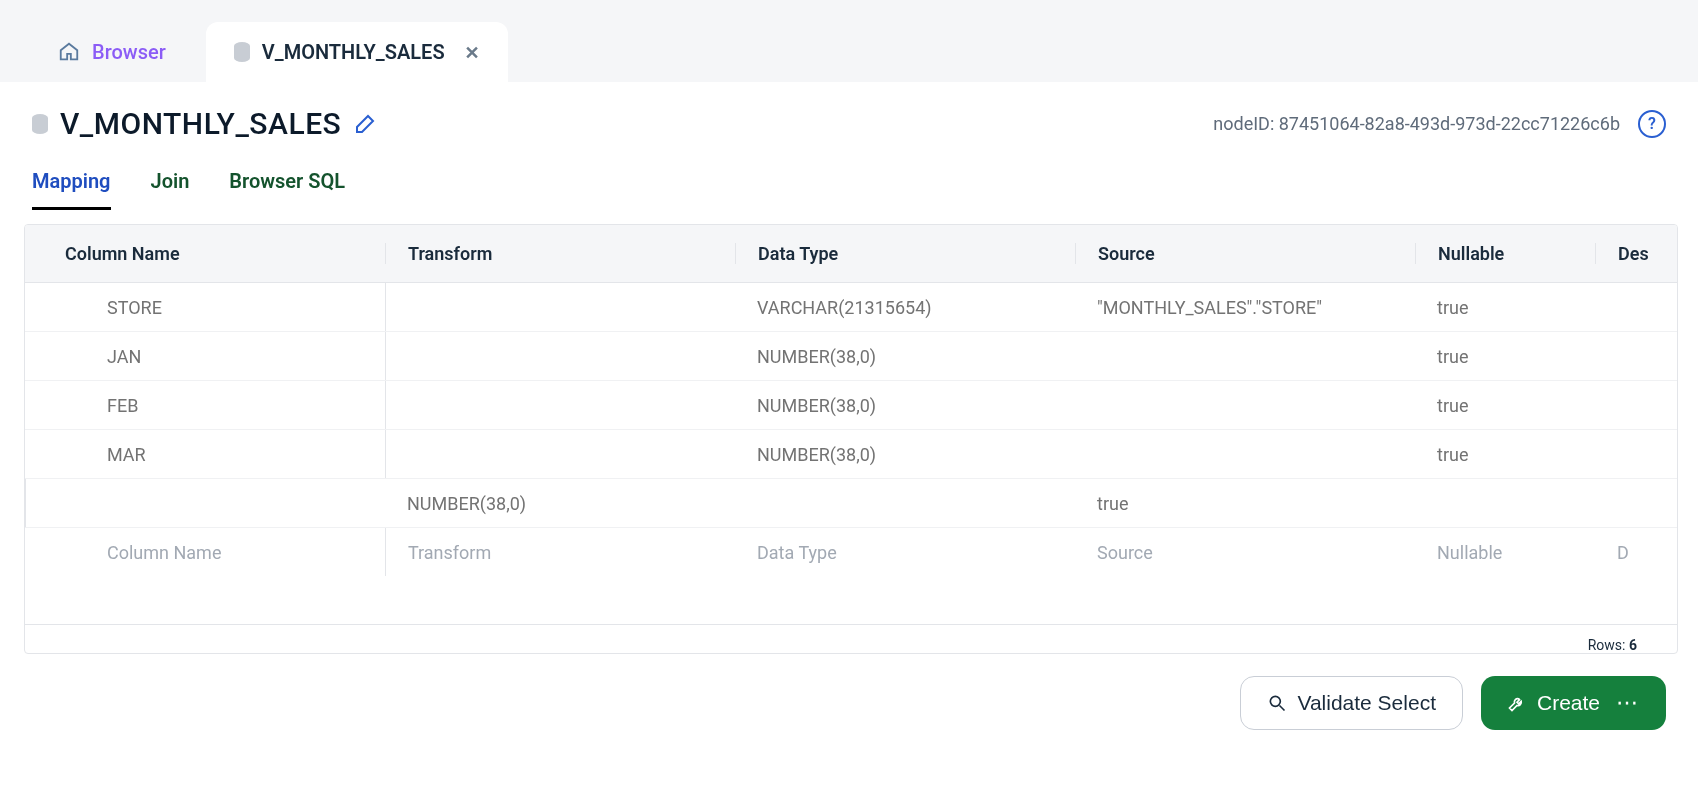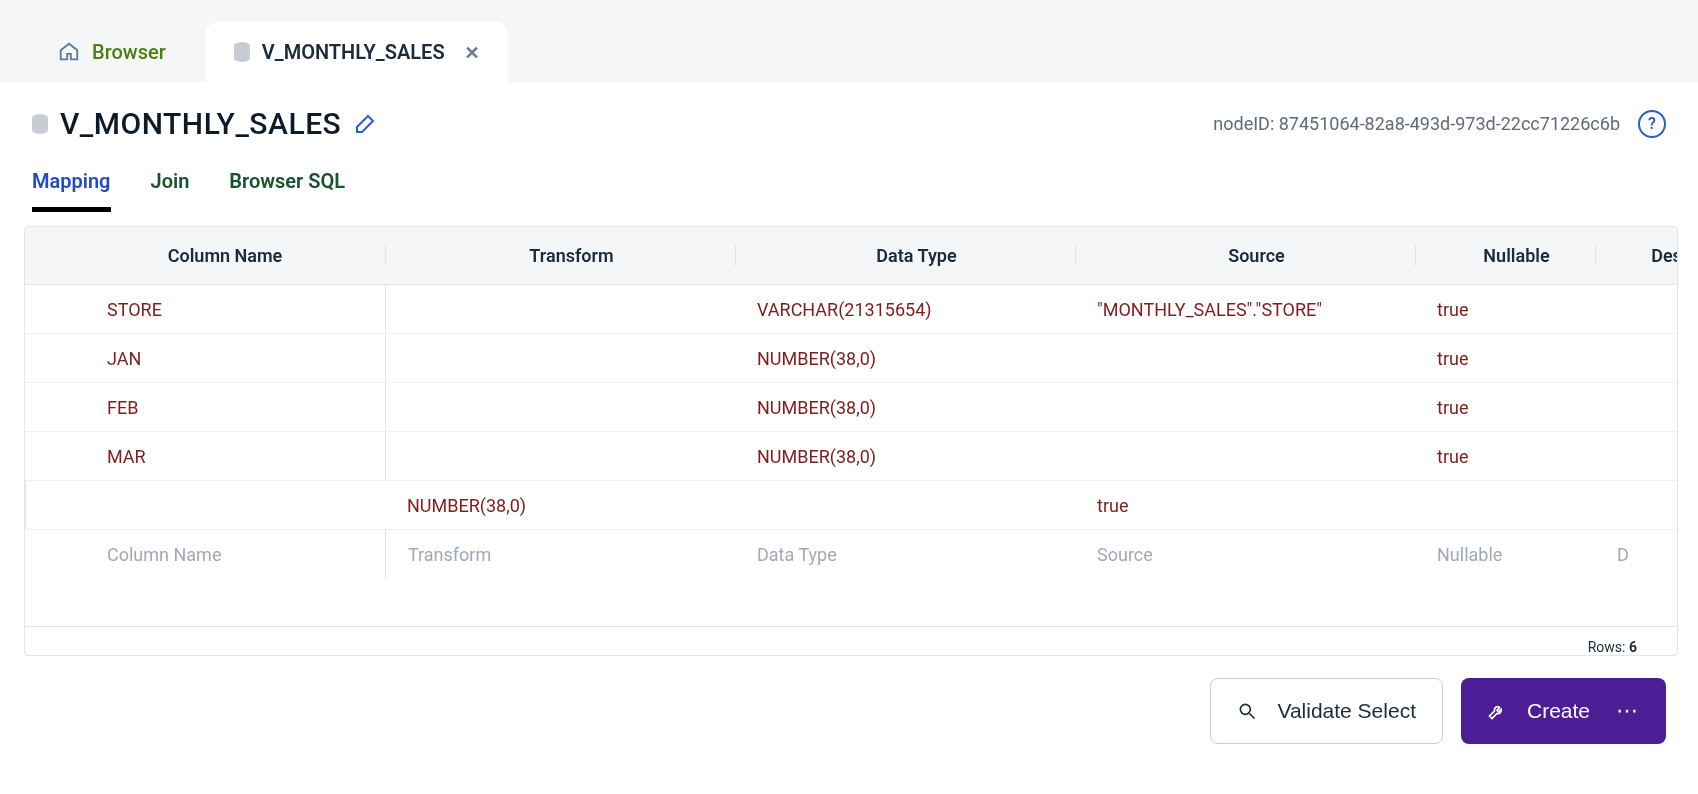--- a/index.html
+++ b/index.html
@@ -28,21 +28,21 @@
       align-items: center;
       gap: 12px;
       padding: 16px 28px;
       border-radius: 12px 12px 0 0;
       font-size: 20px;
       cursor: pointer;
       height: 60px;
     }
     .tab.browser-tab {
       background: #f5f6f8;
-      color: #4d7c0f;
+      color: #8b5cf6;
       font-weight: 500;
     }
     .tab.active-tab {
       background: #fff;
       color: #1a2b3c;
       font-weight: 600;
       margin-left: 12px;
     }
     .tab-close {
       color: #6a7a8a;
@@ -120,37 +120,36 @@
     }
     .sub-tab {
       font-size: 20px;
       font-weight: 600;
       color: #14532d;
       padding-bottom: 14px;
       cursor: pointer;
     }
     .sub-tab.active {
       color: #1f4dbf;
-      border-bottom: 5px solid #000000;
+      border-bottom: 3px solid #000000;
     }
     .grid-wrap {
       margin: 14px 20px 0 24px;
       border: 1px solid #e3e5e9;
       border-radius: 4px;
       overflow: hidden;
       display: flex;
       flex-direction: column;
       height: 430px;
     }
     .grid-header, .grid-row, .grid-placeholder {
       display: grid;
       grid-template-columns: 360px 350px 340px 340px 180px 120px;
       align-items: center;
       min-height: 48px;
-      text-align: center;
     }
     .grid-header {
       background: #f5f6f8;
       border-bottom: 1px solid #e3e5e9;
       height: 58px;
     }
     .grid-header .cell {
       font-size: 18px;
       font-weight: 600;
       color: #1a2b3c;
@@ -160,21 +159,21 @@
     .grid-header .cell:not(:first-child) {
       border-left: 1px solid #e3e5e9;
     }
     .grid-body {
       flex: 1;
       overflow: hidden;
     }
     .grid-row .cell {
       font-size: 18px;
       padding-left: 22px;
-      color: #7f1d1d;
+      color: #737373;
       height: 48px;
       display: flex;
       align-items: center;
     }
     .grid-row .cell.first { padding-left: 82px; font-weight: 400; }
     .grid-row {
       border-bottom: 1px solid #f0f1f3;
     }
     .grid-row .col-transform {
       border-left: 1px solid #e3e5e9;
@@ -205,32 +204,32 @@
     .action-bar {
       display: flex;
       justify-content: flex-end;
       gap: 18px;
       padding: 22px 32px 22px 0;
       align-items: center;
     }
     .btn {
       display: inline-flex;
       align-items: center;
-      gap: 20px;
-      padding: 20px 26px;
+      gap: 10px;
+      padding: 14px 26px;
       font-size: 21px;
       font-weight: 500;
-      border-radius: 8px;
+      border-radius: 14px;
       cursor: pointer;
       border: 1px solid #c9ced6;
       background: #fff;
       color: #1a2b3c;
     }
     .btn.primary {
-      background: #4c1d95;
+      background: #15803d;
       color: #fff;
       border: none;
     }
     .more-dots {
       font-size: 22px;
       color: #fff;
       letter-spacing: 2px;
       display: inline-flex;
       align-items: center;
       padding-left: 6px;

